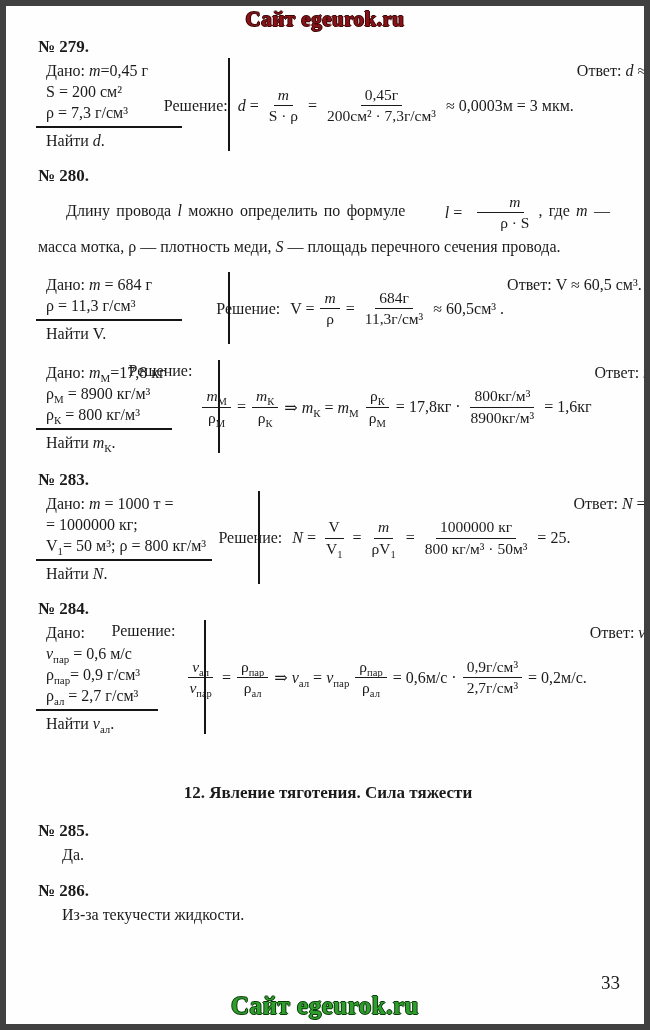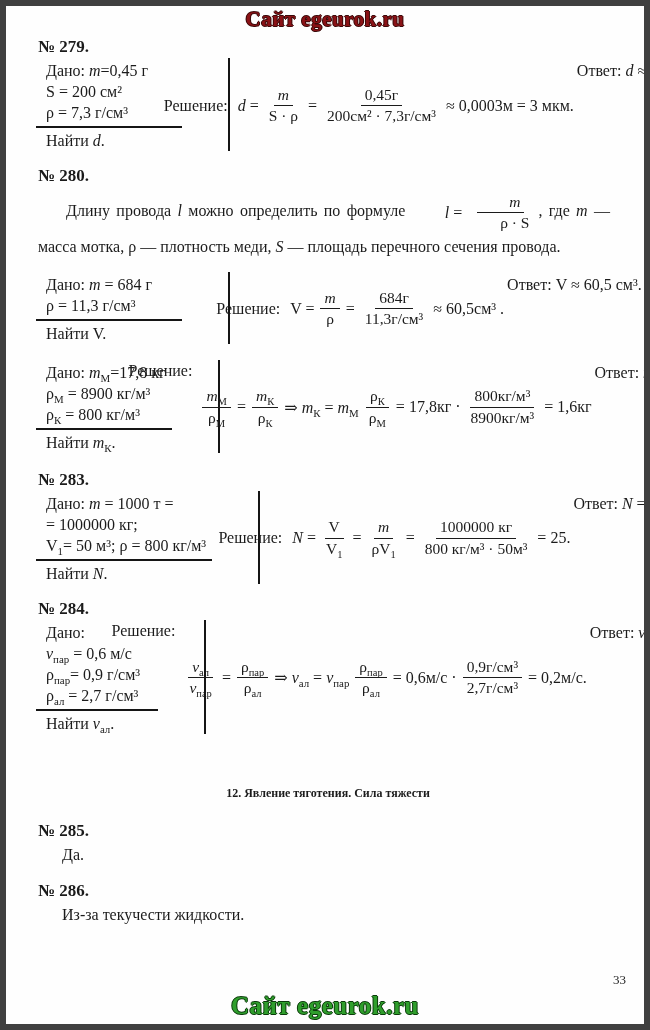--- a/index.html
+++ b/index.html
@@ -19,21 +19,21 @@
   .wm-top{
     position:absolute;top:1px;left:0;right:0;
     font-size:21px;letter-spacing:.5px;
     text-shadow:1px 0 0 #3a0a0a,-1px 0 0 #3a0a0a,0 1px 0 #3a0a0a,0 -1px 0 #3a0a0a;
   }
   .wm-bottom{
     position:absolute;top:986px;left:0;right:0;
     font-size:25px;letter-spacing:.5px;
     text-shadow:1px 0 0 #0b3b0b,-1px 0 0 #0b3b0b,0 1px 0 #0b3b0b,0 -1px 0 #0b3b0b;
   }
-  .page-number{position:absolute;top:966px;right:18px;font-size:13px;}
+  .page-number{position:absolute;top:966px;right:24px;font-size:19px;}
   .content{padding-top:30px;}
   .prob-num{font-weight:bold;font-size:17px;line-height:22px;}
   .prob-body{display:flex;align-items:stretch;margin-left:6px;gap:42px;}
   .given-col{flex:0 0 auto;display:flex;flex-direction:column;padding:2px 4px 0 2px;box-sizing:border-box;}
   .given-line,.find-line{line-height:21px;white-space:nowrap;}
   .given-rule{border-top:2.5px solid #151515;margin:3px 0 2px -10px;}
   .sol-col{
     flex:1 1 auto;border-left:2.5px solid #151515;
     padding:2px 0 0 10px;
     display:flex;flex-direction:row;justify-content:center;
@@ -51,21 +51,21 @@
   i{font-style:italic;}
   .para{
     margin:6px 8px 0 0;line-height:27px;text-align:justify;text-indent:28px;
   }
   .para .eq{vertical-align:middle;margin:0 2px;}
   .m-280{margin-top:14px;}
   .m-281{margin-top:12px;}
   .m-282{margin-top:16px;}
   .m-283{margin-top:16px;}
   .m-284{margin-top:14px;}
-  .section-heading{text-align:center;font-weight:bold;font-size:12px;margin-top:46px;line-height:26px;}
+  .section-heading{text-align:center;font-weight:bold;font-size:17px;margin-top:46px;line-height:26px;}
   .m-285,.m-286{margin-top:14px;}
   .short-answer{margin:2px 0 0 0;padding-left:24px;line-height:22px;}
   .w279{width:142px;}
   .w281{width:142px;}
   .w282{width:132px;}
   .w283{width:172px;}
   .w284{width:118px;}
 </style>
 </head>
 <body>

